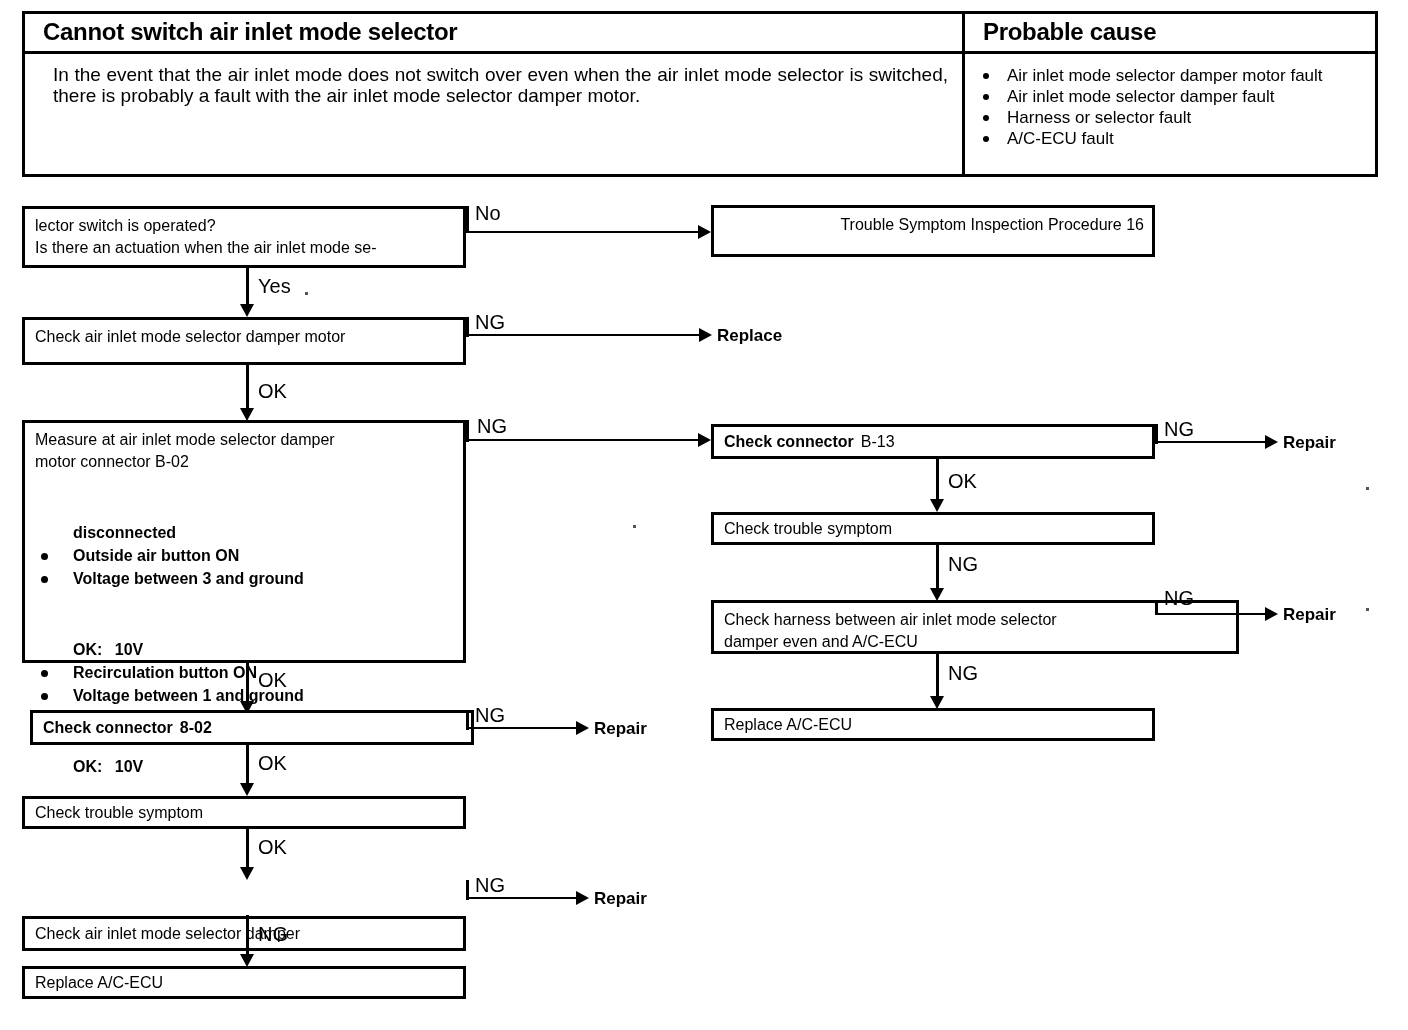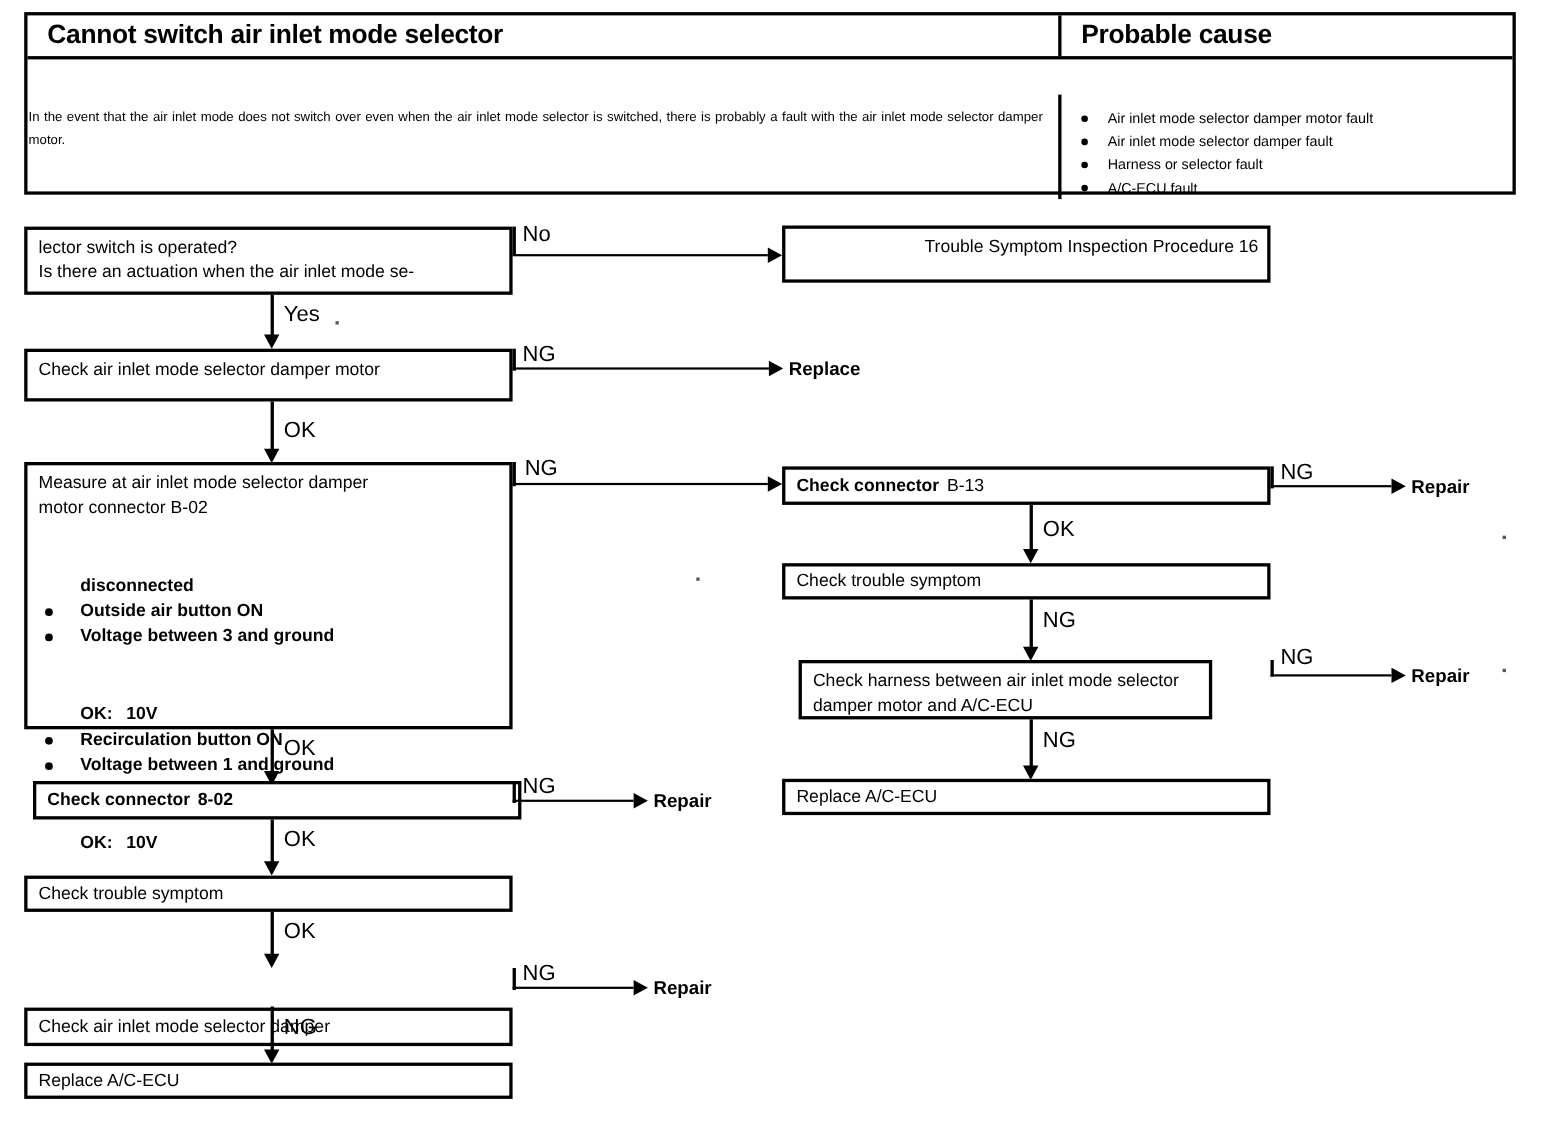--- a/index.html
+++ b/index.html
@@ -20,21 +20,20 @@
   .symptom-table {
     position: absolute;
     left: 22px;
     top: 11px;
     width: 1356px;
     height: 166px;
     border: 3px solid #000;
     box-sizing: border-box;
     display: flex;
     flex-direction: column;
-    gap: 32px;
   }
   .table-header-row {
     display: flex;
     height: 37px;
     border-bottom: 3px solid #000;
     flex: 0 0 auto;
   }
   .table-body-row {
     display: flex;
     flex: 1 1 auto;
@@ -51,38 +50,39 @@
   }
   .th-title {
     font-size: 24px;
     font-weight: bold;
     letter-spacing: -0.3px;
     padding: 3px 0 0 18px;
     line-height: 30px;
     white-space: nowrap;
   }
   .desc-cell {
-    padding: 10px 14px 0 1px;
-    font-size: 12px;
+    padding: 10px 14px 0 12px;
+    font-size: 19px;
     line-height: 21px;
     text-align: justify;
     letter-spacing: 0px;
+    margin-left: 16px;
   }
   .cause-cell {
     padding: 11px 8px 0 10px;
   }
   ul.cause-list {
     list-style: none;
     margin: 0;
     padding: 0;
   }
   ul.cause-list li {
     position: relative;
     padding-left: 32px;
-    font-size: 13px;
+    font-size: 17px;
     line-height: 21px;
     margin-bottom: 0px;
   }
   ul.cause-list li::before {
     content: "";
     position: absolute;
     left: 8px;
     top: 8px;
     width: 6px;
     height: 6px;
@@ -288,23 +288,23 @@
   <div class="edge-label" style="left:948px; top:471px;">OK</div>
 
   <div class="node" style="left:711px; top:512px; width:444px; height:33px; padding-top:3px;">
     <div class="title-line">Check trouble symptom</div>
   </div>
 
   <div class="vline" style="left:936px; top:545px; height:47px;"></div>
   <div class="arrow-down" style="left:930px; top:588px;"></div>
   <div class="edge-label" style="left:948px; top:554px;">NG</div>
 
-  <div class="node" style="left:726px; top:600px; width:376px; height:54px;">
+  <div class="node" style="left:711px; top:600px; width:528px; height:54px;">
     <div class="title-line">Check harness between air inlet mode selector</div>
-    <div class="title-line">damper motor and A/C-ECU</div>
+    <div class="title-line">damper even and A/C-ECU</div>
   </div>
 
   <div class="edge-label" style="left:1164px; top:588px;">NG</div>
   <div class="vline" style="left:1155px; top:600px; height:15px;"></div>
   <div class="hline" style="left:1155px; top:613px; width:110px;"></div>
   <div class="arrow-right" style="left:1265px; top:607px;"></div>
   <div class="term-label" style="left:1283px; top:605px;">Repair</div>
 
   <div class="vline" style="left:936px; top:654px; height:46px;"></div>
   <div class="arrow-down" style="left:930px; top:696px;"></div>

